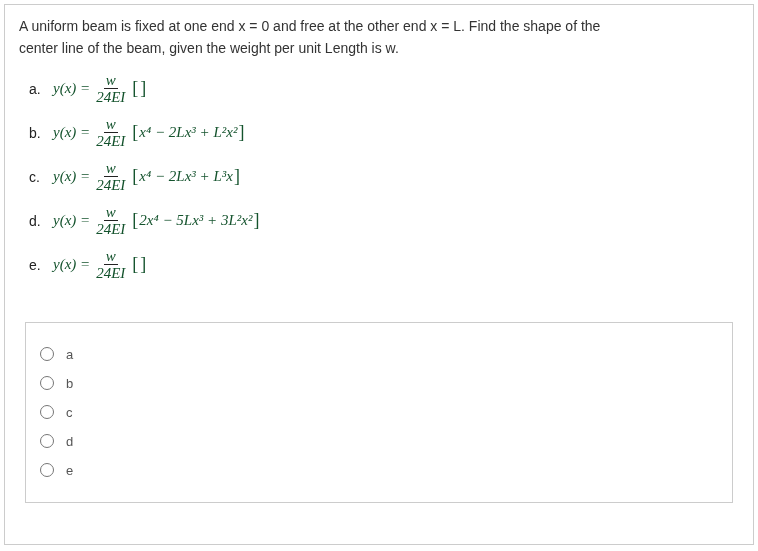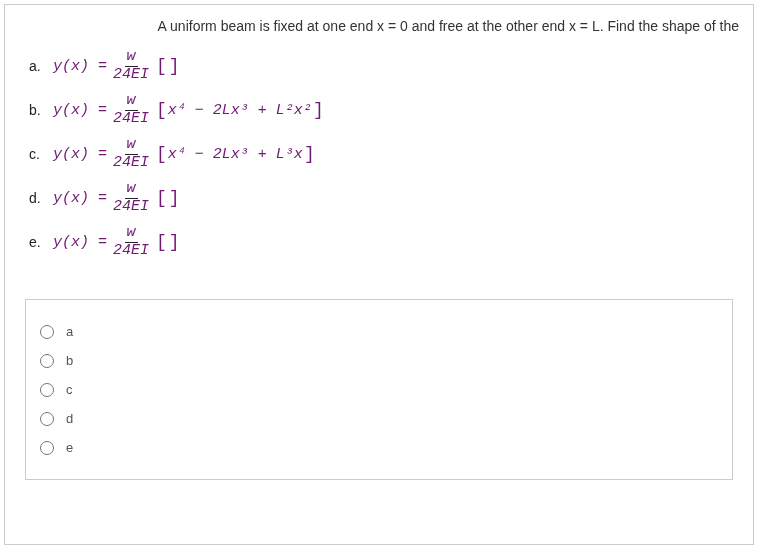--- a/index.html
+++ b/index.html
@@ -16,40 +16,39 @@
     border: 1px solid #ccc;
     margin: 4px;
     padding: 10px 14px;
     height: 541px;
   }
   .question-text {
     font-size: 14px;
     line-height: 1.6;
     margin-bottom: 12px;
     color: #333;
-    text-align: right;
   }
   .option-row {
     display: flex;
     align-items: center;
     margin: 6px 0 10px 10px;
   }
   .opt-letter {
     width: 24px;
     font-size: 14px;
     font-style: italic;
     color: #222;
   }
   .formula {
     display: inline-flex;
     align-items: center;
-    font-family: Liberation Mono, monospace;
+    font-family: Liberation Serif, serif;
     font-style: italic;
     font-size: 15px;
-    color: #701a75;
+    color: #14532d;
   }
   .frac {
     display: inline-flex;
     flex-direction: column;
     align-items: center;
     margin: 0 4px;
     font-style: italic;
   }
   .frac .num, .frac .den {
     padding: 0 2px;
@@ -81,20 +80,21 @@
     color: #555;
   }
   .upright { font-style: normal; }
 </style>
 </head>
 <body>
 
 <div class="container">
   <div class="question-text">
     <span>A uniform beam is fixed at one end  x = 0 and free at the other end x = L.  Find the shape of the</span><br>
+    <span>center line of the beam, given the weight per unit Length is w.</span>
   </div>
 
   <div class="option-row">
     <span class="opt-letter upright">a.</span>
     <span class="formula">
       <span>y(x) =</span>
       <span class="frac">
         <span class="num">w</span>
         <span class="den">24EI</span>
       </span>
@@ -133,20 +133,21 @@
 
   <div class="option-row">
     <span class="opt-letter upright">d.</span>
     <span class="formula">
       <span>y(x) =</span>
       <span class="frac">
         <span class="num">w</span>
         <span class="den">24EI</span>
       </span>
       <span class="bracket">[</span>
+      <span>2x⁴ − 5Lx³ + 3L²x²</span>
       <span class="bracket">]</span>
     </span>
   </div>
 
   <div class="option-row">
     <span class="opt-letter upright">e.</span>
     <span class="formula">
       <span>y(x) =</span>
       <span class="frac">
         <span class="num">w</span>

